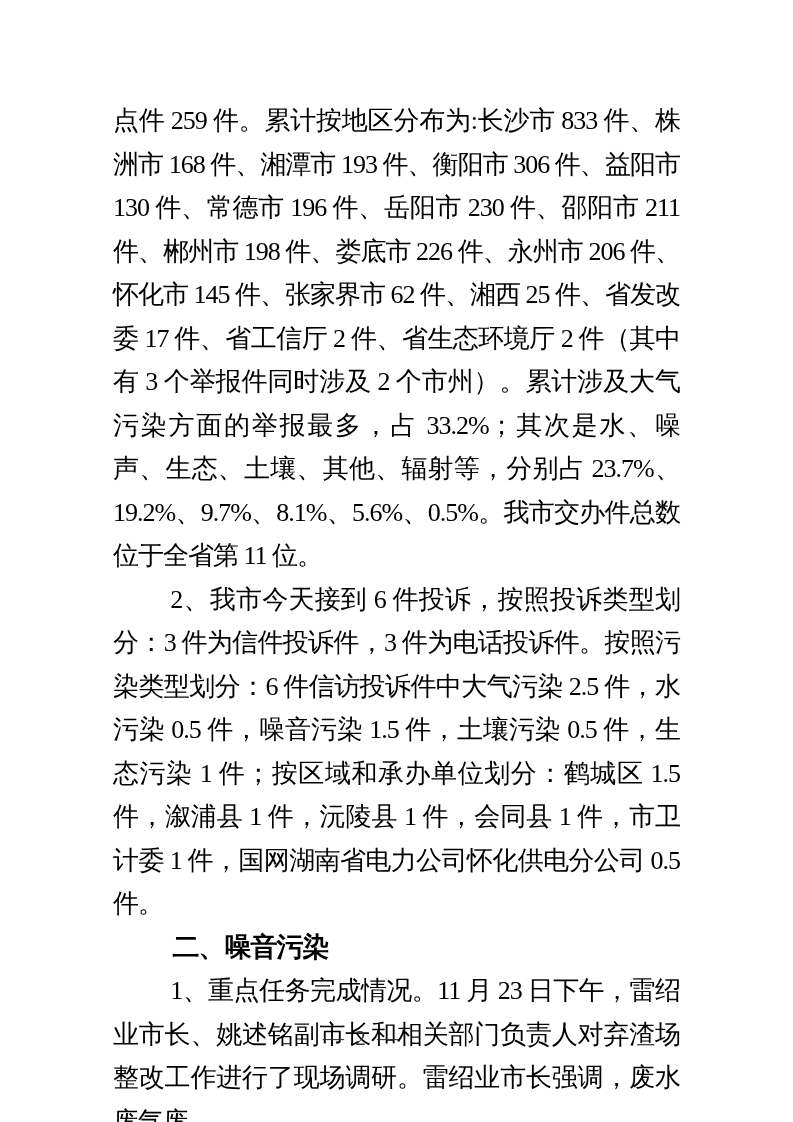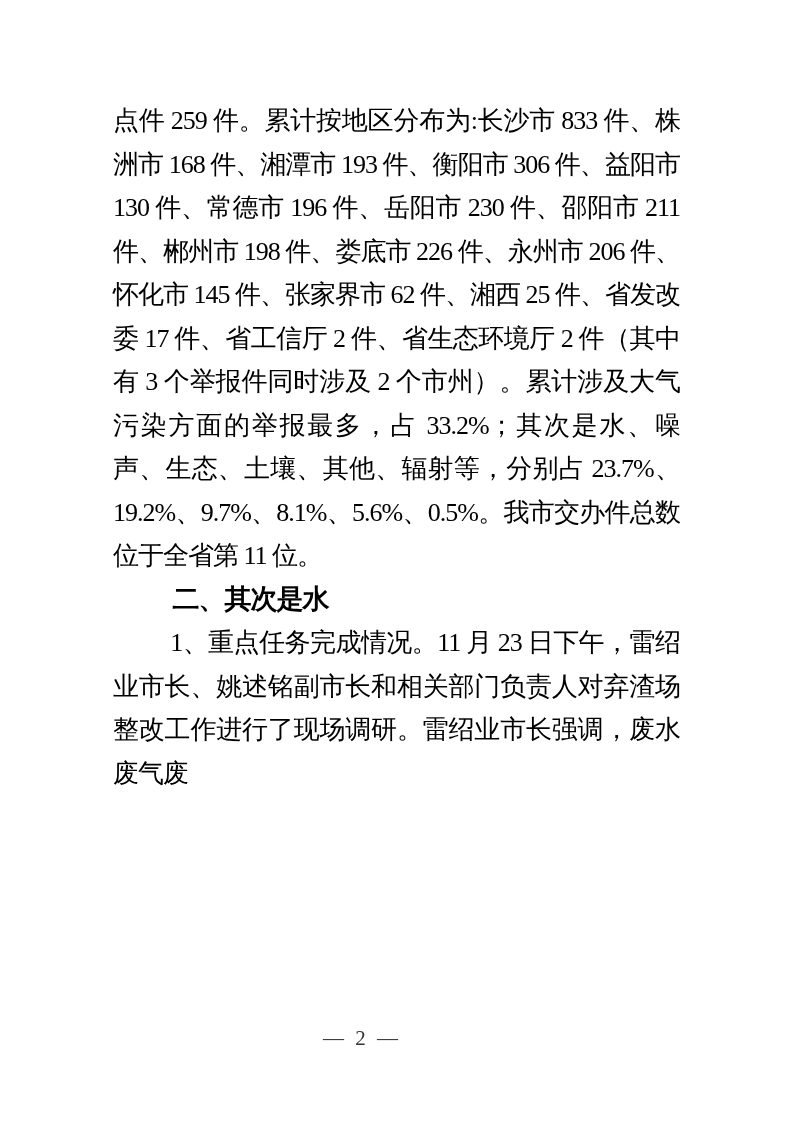--- a/index.html
+++ b/index.html
@@ -52,17 +52,18 @@
     color: #333333;
     font-family: "Liberation Serif", "DejaVu Serif", serif;
   }
 </style>
 </head>
 <body>
 
 <div class="page">
   <div class="content">
     <p class="para">点件 259 件。累计按地区分布为:长沙市 833 件、株洲市 168 件、湘潭市 193 件、衡阳市 306 件、益阳市 130 件、常德市 196 件、岳阳市 230 件、邵阳市 211 件、郴州市 198 件、娄底市 226 件、永州市 206 件、怀化市 145 件、张家界市 62 件、湘西 25 件、省发改委 17 件、省工信厅 2 件、省生态环境厅 2 件（其中有 3 个举报件同时涉及 2 个市州）。累计涉及大气污染方面的举报最多，占 33.2%；其次是水、噪声、生态、土壤、其他、辐射等，分别占 23.7%、19.2%、9.7%、8.1%、5.6%、0.5%。我市交办件总数位于全省第 11 位。</p>
-    <p class="para indent heading">二、其次是水</p>
+    <p class="para indent">2、我市今天接到 6 件投诉，按照投诉类型划分：3 件为信件投诉件，3 件为电话投诉件。按照污染类型划分：6 件信访投诉件中大气污染 2.5 件，水污染 0.5 件，噪音污染 1.5 件，土壤污染 0.5 件，生态污染 1 件；按区域和承办单位划分：鹤城区 1.5 件，溆浦县 1 件，沅陵县 1 件，会同县 1 件，市卫计委 1 件，国网湖南省电力公司怀化供电分公司 0.5 件。</p>
+    <p class="para indent heading">二、噪音污染</p>
     <p class="para indent">1、重点任务完成情况。11 月 23 日下午，雷绍业市长、姚述铭副市长和相关部门负责人对弃渣场整改工作进行了现场调研。雷绍业市长强调，废水废气废</p>
   </div>
   <div class="footer">— 2 —</div>
 </div>
 
 </body></html>

